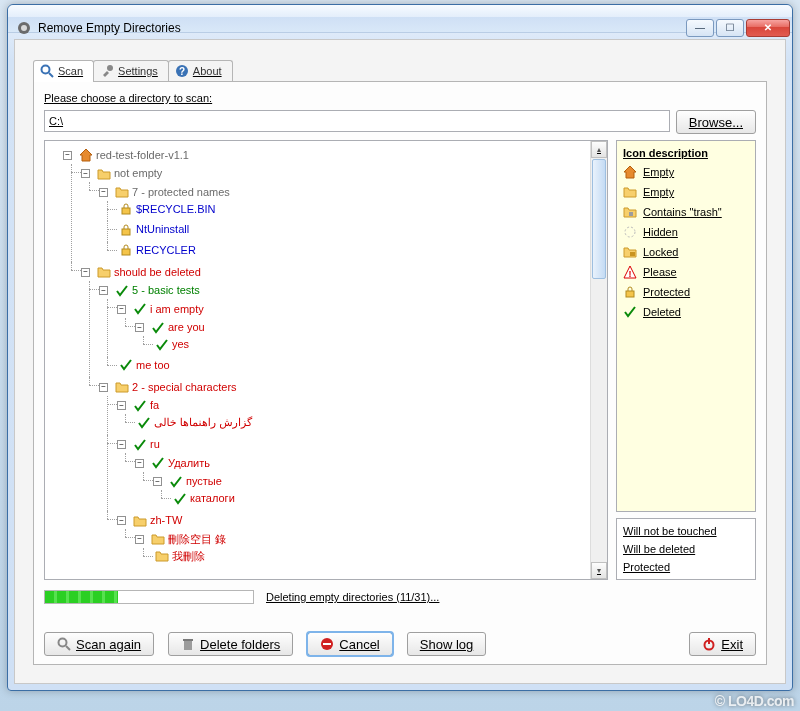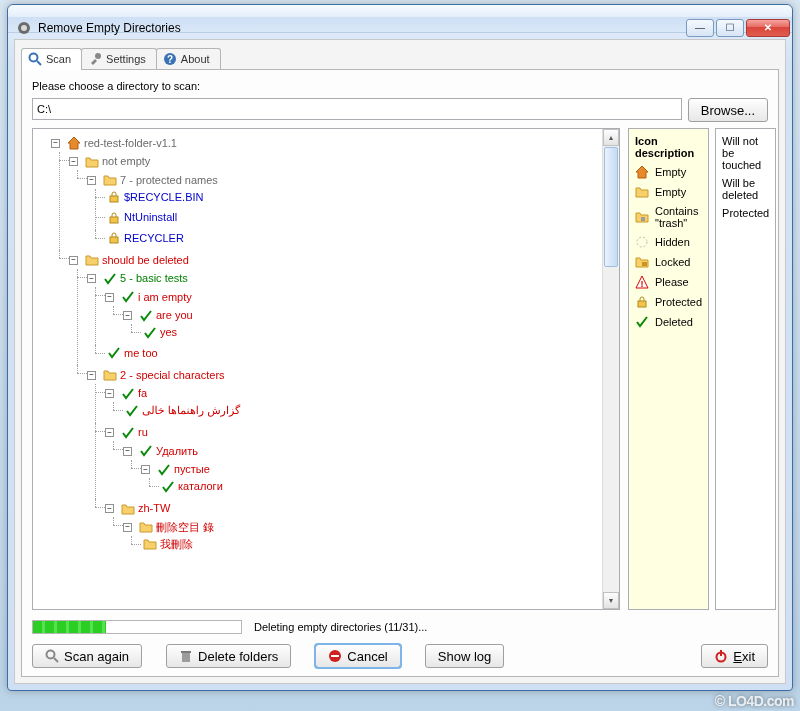--- a/index.html
+++ b/index.html
@@ -36,21 +36,21 @@
 .winbtns { display:flex; gap:2px; }
 .winbtn {
   width:28px; height:18px; border:1px solid #7a99bf; border-radius:3px;
   display:flex; align-items:center; justify-content:center;
   background:linear-gradient(to bottom,#f5f9fe,#d6e4f4);
   font-size:10px; color:#2b3e55;
 }
 .winbtn.close { width:44px; background:linear-gradient(to bottom,#f7a3a0,#e76a61 45%,#d9463b 46%,#e25b50 100%); border-color:#a83c34; color:#fff; font-weight:bold; }
 .client {
   flex:1; margin:6px; background:#f4f4f4; border:1px solid #c8c8c8;
-  display:flex; flex-direction:column; padding:6px;
+  display:flex; flex-direction:column; padding:18px;text-decoration:underline;
 }
 .tabs { display:flex; align-items:flex-end; height:24px; }
 .tab {
   padding:3px 10px 4px 6px; display:flex; align-items:center; gap:4px;
   border:1px solid #b5b5b5; border-bottom:none; background:#f4f4f4;
   border-radius:3px 3px 0 0; margin-right:-1px; color:#333;
 }
 .tab.active { background:#fff; position:relative; z-index:2; }
 .tab-icon { width:14px; height:14px; }
 .tabbody {
@@ -100,35 +100,35 @@
 .txt-red { color:#d00000; }
 .txt-green { color:#008000; }
 .scrollbar {
   width:17px; background:#f0f0f0; border-left:1px solid #ddd;
   display:flex; flex-direction:column;
 }
 .sb-btn { height:17px; background:linear-gradient(#fdfdfd,#e3e3e3); border:1px solid #c0c0c0; display:flex; align-items:center; justify-content:center; font-size:8px; color:#555; }
 .sb-thumb { flex:0 0 120px; margin:1px; background:linear-gradient(to right,#e9f2fc,#c4dbf4); border:1px solid #9ebfe0; border-radius:2px; }
 .sb-track { flex:1; }
 .legend {
-  width:140px; display:flex; flex-direction:row; gap:6px;
+  width:140px; display:flex; flex-direction:column; gap:6px;
 }
 .legend-top {
   flex:1; background:#ffffe1; border:1px solid #abadb3; padding:6px 6px;
   display:flex; flex-direction:column; gap:6px;
 }
 .legend-top .hdr { font-weight:bold; color:#000; }
 .legend-top .li { display:flex; align-items:center; gap:6px; color:#000; }
 .legend-bottom { background:#fff; border:1px solid #abadb3; padding:6px; display:flex; flex-direction:column; gap:6px; }
 .swatch { width:14px; height:14px; flex-shrink:0; border:0; }
 .progressrow { display:flex; align-items:center; gap:12px; margin-top:4px; }
 .progress { width:210px; height:14px; border:1px solid #b6b6b6; background:#fff; position:relative; overflow:hidden; }
 .progress .fill { position:absolute; left:0; top:0; bottom:0; width:35%;
   background:repeating-linear-gradient(90deg,#2bcf23 0 9px,#57e14f 9px 12px); }
-.btnrow { display:flex; gap:24px; margin-top:4px; }
+.btnrow { display:flex; gap:14px; margin-top:22px; }
 .btnrow .spacer { flex:1; }
 .watermark {
   position:absolute; right:6px; bottom:2px; font-size:14px; font-weight:bold;
   color:rgba(255,255,255,.8); text-shadow:0 0 4px rgba(0,0,0,.5);
   font-family:Arial,sans-serif; letter-spacing:-0.5px;
 }
 
 svg { display:block; }
 </style>
 </head>

